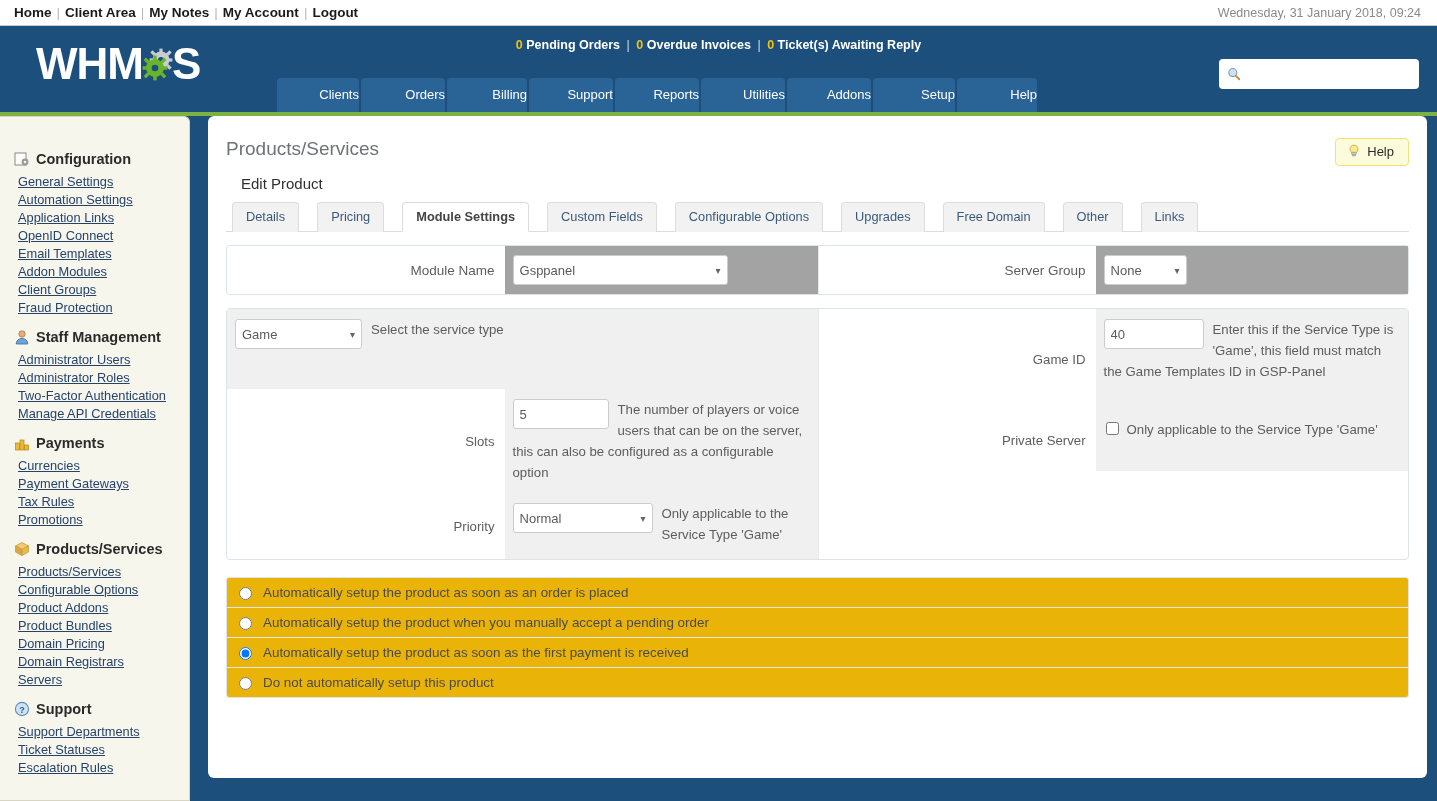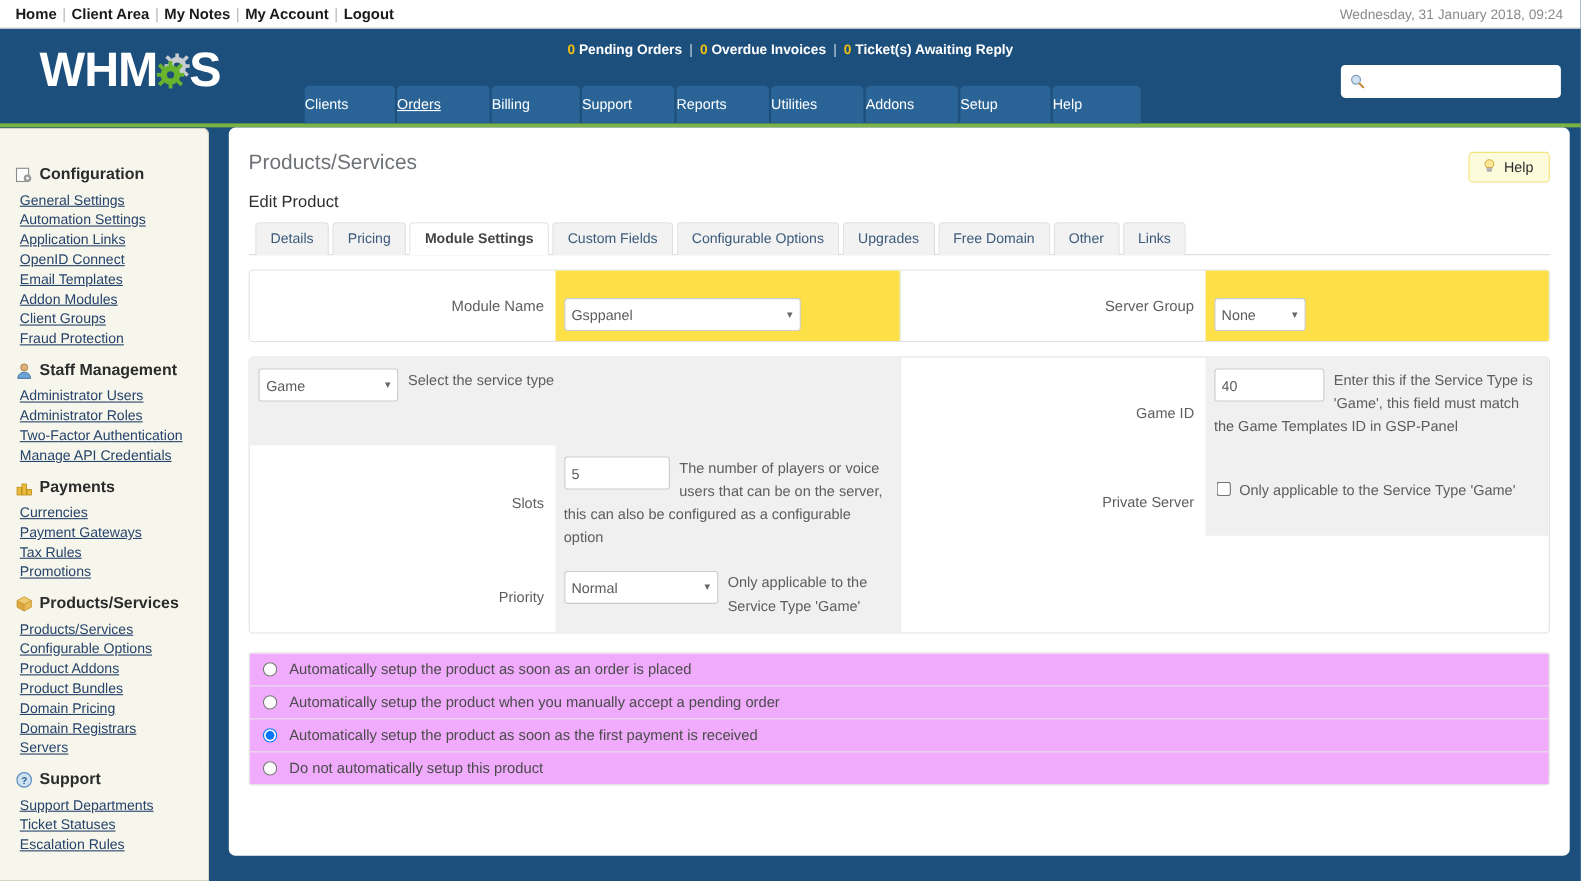--- a/index.html
+++ b/index.html
@@ -70,25 +70,25 @@
   .mag { width: 14px; height: 14px; display:block; }
 
   
   .navtabs {
     position: absolute; left: 277px; bottom: 0;
     display: flex; gap: 2px;
   }
   .navtab {
     background: #2a6496; color: #ffffff;
     font-size: 13px; padding: 9px 0 10px 0;
-    width: 80px; text-align: left;
+    width: 80px; text-align: right;
     border-radius: 4px 4px 0 0;
     cursor: pointer;
   }
-  .navtab.w-orders { width: 84px; text-decoration: underline; }
+  .navtab.w-orders { width: 84px; }
   .navtab.w-support { width: 84px; }
   .navtab.w-reports { width: 84px; }
   .navtab.w-utilities { width: 84px; }
   .navtab.w-addons { width: 84px; }
   .navtab.w-setup { width: 82px; }
   .navtab.w-help { width: 80px; }
   .navtab.w-billing { width: 80px; }
   .navtab.w-clients { width: 82px; }
 
   .greenline { height: 4px; background: #7bb241; }
@@ -140,34 +140,34 @@
     height: 662px;
     padding: 18px 18px 0 18px;
     position: relative;
     overflow: hidden;
   }
   .panel-title {
     font-size: 19px; color: #6f7276; font-weight: normal;
     margin: 4px 0 0 0;
   }
   .panel-sub {
-    font-size: 15px; color: #2f2f2f; margin: 15px 0 9px 0;
+    font-size: 15px; color: #2f2f2f; margin: 15px 0 9px 15px;
   }
   .help-btn {
     position: absolute; right: 18px; top: 22px;
     background: #fcfbdc; border: 1px solid #f3e27a;
     border-radius: 4px; padding: 5px 14px 6px 11px;
     font-size: 13px; color: #2b2b2b; cursor: pointer;
     display: flex; align-items: center; gap: 6px;
   }
   .bulb { width: 14px; height: 15px; display: block; }
 
   
   .tabs {
-    display: flex; gap: 3px;
+    display: flex; gap: 18px;
     border-bottom: 1px solid #dcdcdc;
     padding-left: 6px;
   }
   .tab {
     background: #f2f2f2; border: 1px solid #dcdcdc;
     border-bottom: none;
     border-radius: 4px 4px 0 0;
     padding: 6px 13px 7px 13px;
     font-size: 12.8px; color: #3b5a7a;
     cursor: pointer; position: relative; top: 1px;
@@ -209,21 +209,21 @@
   .modcard {
     border: 1px solid #dde3e6; border-radius: 4px;
     margin-top: 13px; display: flex;
   }
   .mc-cell { width: 50%; display: flex; align-items: center; }
   .mc-cell + .mc-cell { border-left: 1px solid #e6eaec; }
   .mc-label {
     width: 47%; text-align: right; padding-right: 10px;
     font-size: 13.5px; color: #5e5e5e;
   }
-  .mc-ctl { flex: 1; background: #fde047; padding: 25px 0 9px 8px; align-self: stretch; display:flex; align-items:center;}
+  .mc-ctl { flex: 1; background: #a3a3a3; padding: 9px 0 9px 8px; align-self: stretch; display:flex; align-items:center;}
   .setcol { width: 50%; }
   .setrow { display: flex; }
   .setrow .lab {
     width: 47%; min-width: 47%;
     text-align: right; padding: 0 10px 0 0;
     font-size: 13.2px; color: #5e5e5e;
     display: flex; align-items: center; justify-content: flex-end;
   }
   .setrow .val {
     flex: 1; background: #f0f0f0;
@@ -237,24 +237,24 @@
   .setcol.right .setrow:nth-child(1) .val { min-height: 100px; }
   .setcol.right .setrow:nth-child(2) .val { min-height: 62px; }
   .inl-in { float: left; margin: 0 9px 2px 0; }
 
   
   .radiolist {
     margin-top: 17px; border: 1px solid #e3e3e3;
     border-radius: 3px; overflow: hidden;
   }
   .radio-item {
-    display: flex; align-items: center; gap: 11px;
+    display: flex; align-items: flex-end; gap: 11px;
     padding: 7px 12px 7px 12px;
     font-size: 13.4px; color: #4b4b4b;
-    background: #f0abfc;
+    background: #eab308;
     border-bottom: 1px solid #e6e6e6;
     cursor: pointer;
   }
   .radio-item:last-child { border-bottom: none; }
   .radio-item input { margin: 0; }
 
   
   .btnrow {
     margin-top: 22px; display: flex; justify-content: center; gap: 9px;
   }

